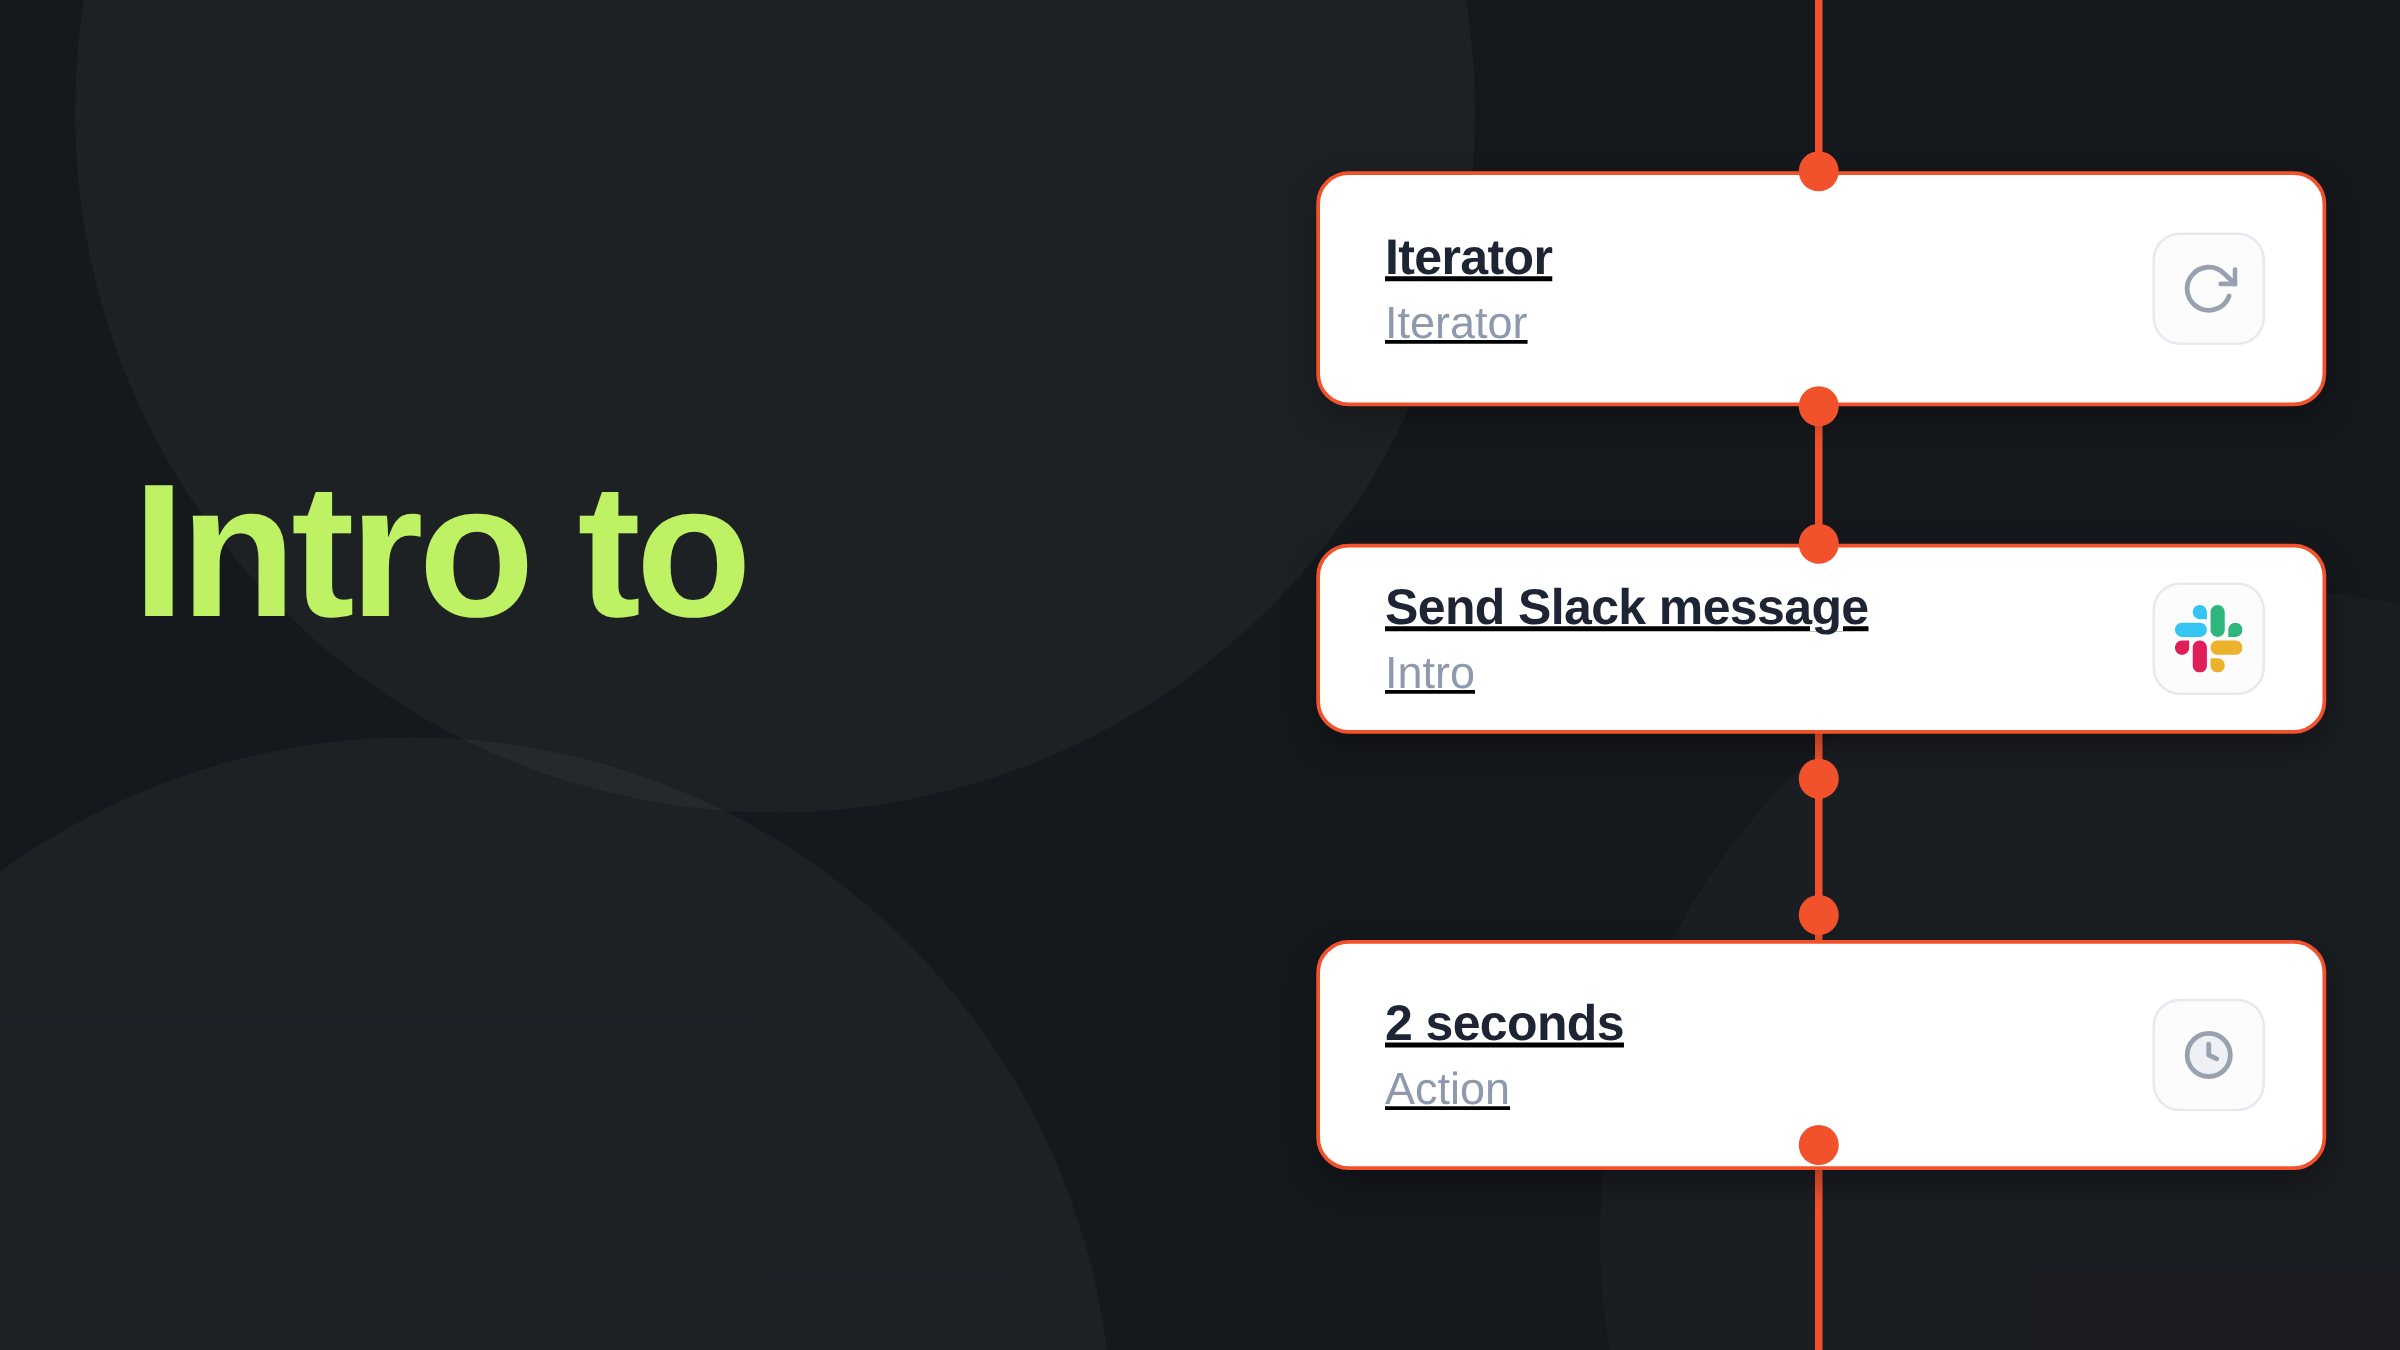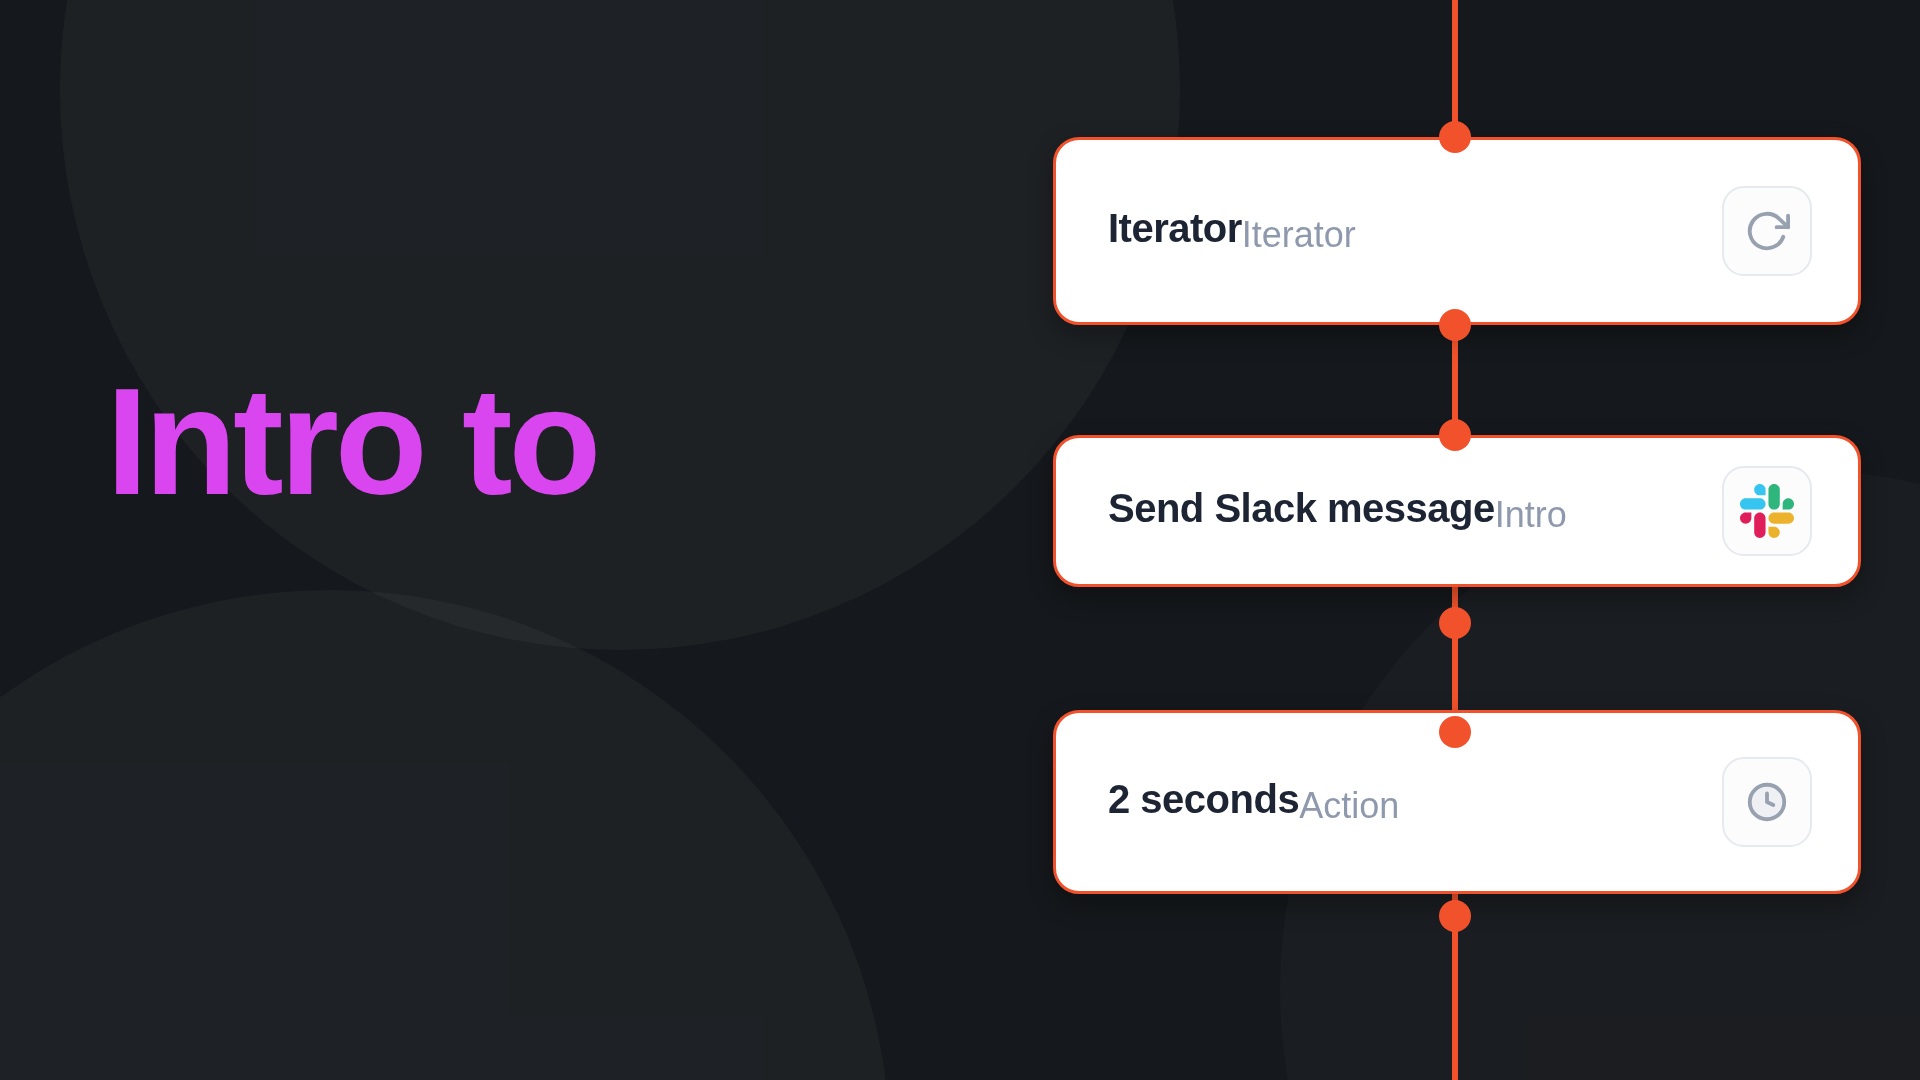--- a/index.html
+++ b/index.html
@@ -22,21 +22,21 @@
   }
   .bg-circle.c1 { width: 1120px; height: 1120px; left: 60px;   top: -470px; }
   .bg-circle.c2 { width: 1120px; height: 1120px; left: -230px; top: 590px;  }
   .bg-circle.c3 { width: 1040px; height: 1040px; left: 1280px; top: 470px; background: rgba(255,255,255,0.025); }
 
   
   .headline {
     position: absolute;
     left: 106px;
     top: 362px;
-    color: #d946ef;
+    color: #bef264;
     font-size: 152px;
     font-weight: 700;
     letter-spacing: -4px;
     line-height: 1.04;
     z-index: 2;
   }
 
   
   .connector-line {
     position: absolute;
@@ -58,23 +58,23 @@
     border-radius: 26px;
     box-shadow: 0 10px 26px rgba(0,0,0,0.30);
     display: flex;
     align-items: center;
     justify-content: space-between;
     padding: 0 46px 0 52px;
     z-index: 2;
   }
   .node-card.n1 { top: 137px; height: 188px; }
   .node-card.n2 { top: 435px; height: 152px; }
-  .node-card.n3 { top: 710px; height: 184px; gap: 35px; }
+  .node-card.n3 { top: 752px; height: 184px; gap: 35px; }
 
-  .node-text { display: flex; flex-direction: row; }
+  .node-text { display: flex; flex-direction: column; text-decoration: underline; }
   .node-title {
     font-size: 40px;
     font-weight: 700;
     color: #1d2433;
     letter-spacing: -0.5px;
   }
   .node-subtitle {
     margin-top: 8px;
     font-size: 36px;
     font-weight: 400;

